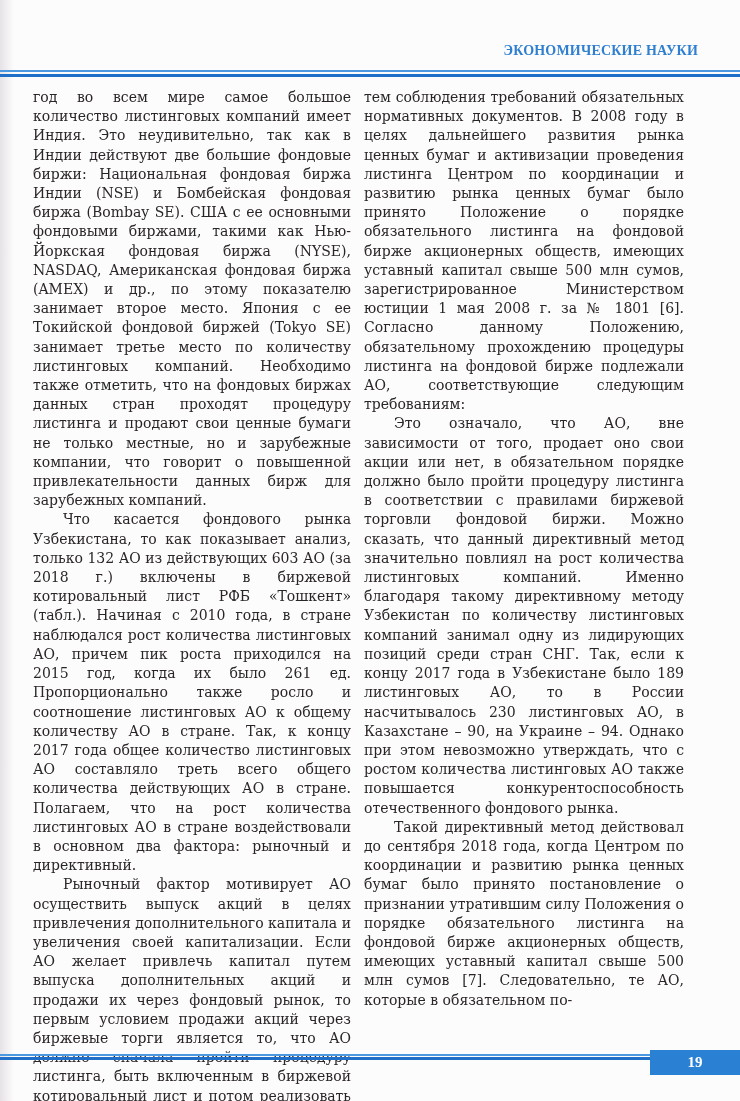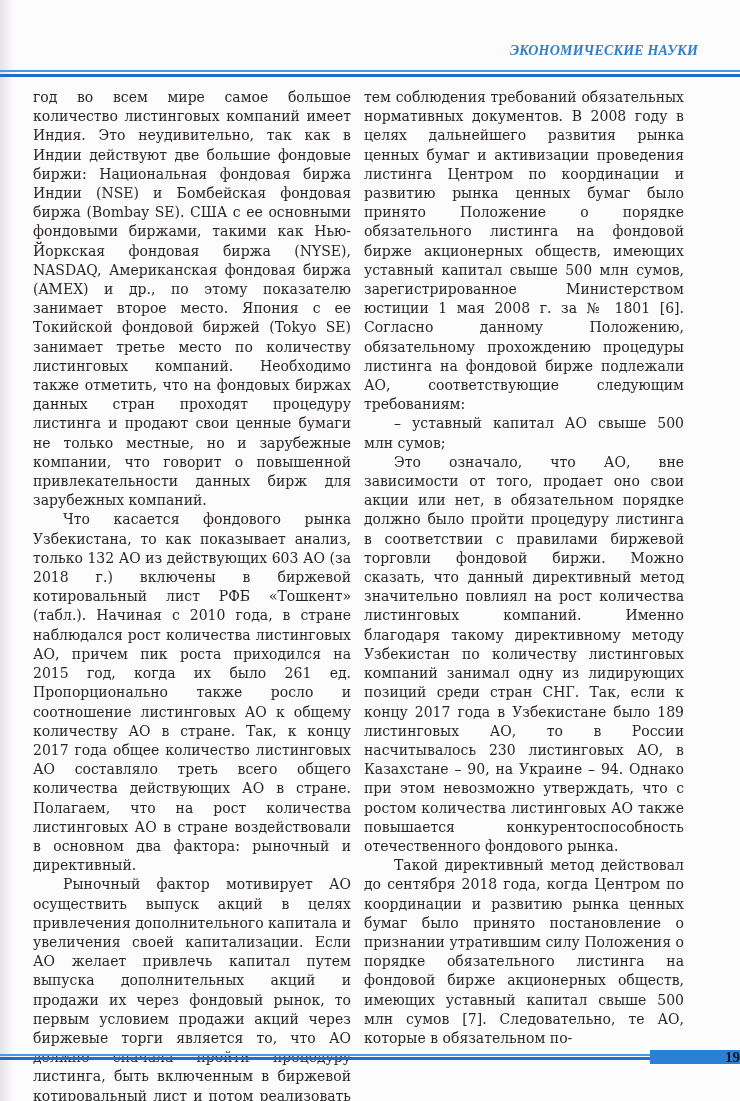--- a/index.html
+++ b/index.html
@@ -8,21 +8,21 @@
     background: #fdfcfc;
     font-family: "DejaVu Serif", "Liberation Serif", serif;
     color: #2a2528;
   }
   .left-shadow {
     position: absolute; left: 0; top: 0; width: 14px; height: 1101px;
     background: linear-gradient(to right, #e6e2e6, #fdfcfc);
   }
   .running-head {
     position: absolute; right: 42px; top: 43px;
-    font-family: "Liberation Serif", serif; font-weight: bold; font-style: italic;
+    font-family: "Liberation Serif", serif; font-weight: bold; 
     font-size: 14px; letter-spacing: 0.2px; color: #2f7fd0;
   }
   .rule-top {
     position: absolute; left: 0; top: 70px; width: 740px; height: 7px;
   }
   .rule-top .l1 { position: absolute; left: 0; top: 0; width: 100%; height: 2px; background: #4b98e0; }
   .rule-top .l2 { position: absolute; left: 0; top: 4px; width: 100%; height: 3px; background: #1f6fc9; }
   .column {
     position: absolute; top: 88px;
     font-size: 14px; line-height: 19.2px;
@@ -32,24 +32,24 @@
   .col-right { left: 364px; width: 320px; }
   .column p { margin: 0; }
   .column p.indent { text-indent: 30px; }
   .column p.cont { text-indent: 0; }
   .rule-bottom {
     position: absolute; left: 0; top: 1054px; width: 650px; height: 6px;
   }
   .rule-bottom .l1 { position: absolute; left: 0; top: 0; width: 100%; height: 2px; background: #4b98e0; }
   .rule-bottom .l2 { position: absolute; left: 0; top: 3px; width: 100%; height: 3px; background: #1f6fc9; }
   .page-num-box {
-    position: absolute; left: 650px; top: 1050px; width: 90px; height: 14px;
-    background: #2a80d3; color: #0f172a;
+    position: absolute; left: 650px; top: 1050px; width: 90px; height: 25px;
+    background: #2a80d3; color: #ffffff;
     font-family: "Liberation Serif", serif; font-weight: bold; font-size: 15px;
-    display: flex; align-items: center; justify-content: flex-end;
+    display: flex; align-items: center; justify-content: center;
   }
   .bleed-through {
     position: absolute; left: 25px; top: 1102px;
     font-family: "DejaVu Sans", sans-serif; font-size: 8px; color: #d6d2d6;
     letter-spacing: 1px;
   }
 </style>
 </head>
 <body>
 
@@ -64,21 +64,20 @@
 
 <div class="column col-left">
   <p class="cont">год во всем мире самое большое количество листинговых компаний имеет Индия. Это неудивительно, так как в Индии действуют две большие фондовые биржи: Национальная фондовая биржа Индии (NSE) и Бомбейская фондовая биржа (Bombay SE). США с ее основными фондовыми биржами, такими как Нью-Йоркская фондовая биржа (NYSE), NASDAQ, Американская фондовая биржа (AMEX) и др., по этому показателю занимает второе место. Япония с ее Токийской фондовой биржей (Tokyo SE) занимает третье место по количеству листинговых компаний. Необходимо также отметить, что на фондовых биржах данных стран проходят процедуру листинга и продают свои ценные бумаги не только местные, но и зарубежные компании, что говорит о повышенной привлекательности данных бирж для зарубежных компаний.</p>
   <p class="indent">Что касается фондового рынка Узбекистана, то как показывает анализ, только 132 АО из действующих 603 АО (за 2018 г.) включены в биржевой котировальный лист РФБ «Тошкент» (табл.). Начиная с 2010 года, в стране наблюдался рост количества листинговых АО, причем пик роста приходился на 2015 год, когда их было 261 ед. Пропорционально также росло и соотношение листинговых АО к общему количеству АО в стране. Так, к концу 2017 года общее количество листинговых АО составляло треть всего общего количества действующих АО в стране. Полагаем, что на рост количества листинговых АО в стране воздействовали в основном два фактора: рыночный и директивный.</p>
   <p class="indent">Рыночный фактор мотивирует АО осуществить выпуск акций в целях привлечения дополнительного капитала и увеличения своей капитализации. Если АО желает привлечь капитал путем выпуска дополнительных акций и продажи их через фондовый рынок, то первым условием продажи акций через биржевые торги является то, что АО должно сначала пройти процедуру листинга, быть включенным в биржевой котировальный лист и потом реализовать инвесторам свои акции. Это объясняет рыночный фактор листинга.</p>
   <p class="indent">Директивный фактор состоит в том, что вынуждает АО листинговать свои акции пу-</p>
 </div>
 
 <div class="column col-right">
   <p class="cont">тем соблюдения требований обязательных нормативных документов. В 2008 году в целях дальнейшего развития рынка ценных бумаг и активизации проведения листинга Центром по координации и развитию рынка ценных бумаг было принято Положение о порядке обязательного листинга на фондовой бирже акционерных обществ, имеющих уставный капитал свыше 500 млн сумов, зарегистрированное Министерством юстиции 1 мая 2008 г. за № 1801 [6]. Согласно данному Положению, обязательному прохождению процедуры листинга на фондовой бирже подлежали АО, соответствующие следующим требованиям:</p>
-  <p class="indent">– уставный капитал АО свыше 500 млн сумов;</p>
   <p class="indent">Это означало, что АО, вне зависимости от того, продает оно свои акции или нет, в обязательном порядке должно было пройти процедуру листинга в соответствии с правилами биржевой торговли фондовой биржи. Можно сказать, что данный директивный метод значительно повлиял на рост количества листинговых компаний. Именно благодаря такому директивному методу Узбекистан по количеству листинговых компаний занимал одну из лидирующих позиций среди стран СНГ. Так, если к концу 2017 года в Узбекистане было 189 листинговых АО, то в России насчитывалось 230 листинговых АО, в Казахстане – 90, на Украине – 94. Однако при этом невозможно утверждать, что с ростом количества листинговых АО также повышается конкурентоспособность отечественного фондового рынка.</p>
   <p class="indent">Такой директивный метод действовал до сентября 2018 года, когда Центром по координации и развитию рынка ценных бумаг было принято постановление о признании утратившим силу Положения о порядке обязательного листинга на фондовой бирже акционерных обществ, имеющих уставный капитал свыше 500 млн сумов [7]. Следовательно, те АО, которые в обязательном по-</p>
 </div>
 
 <div class="rule-bottom">
   <div class="l1"></div>
   <div class="l2"></div>
 </div>
 
 <div class="page-num-box">

